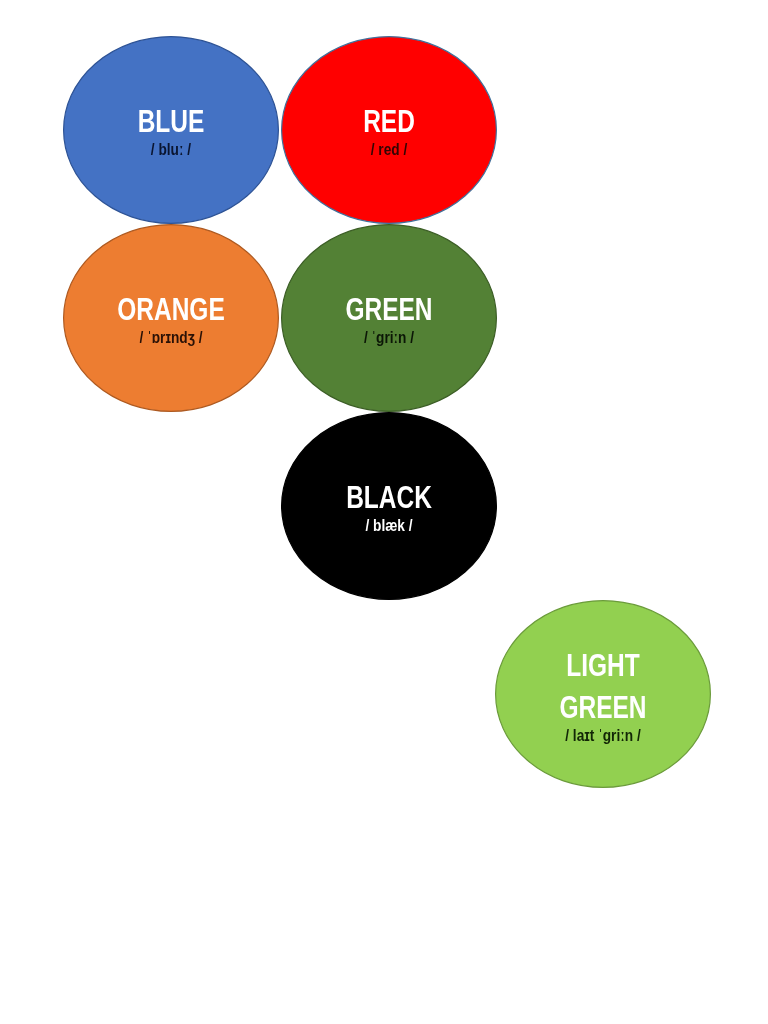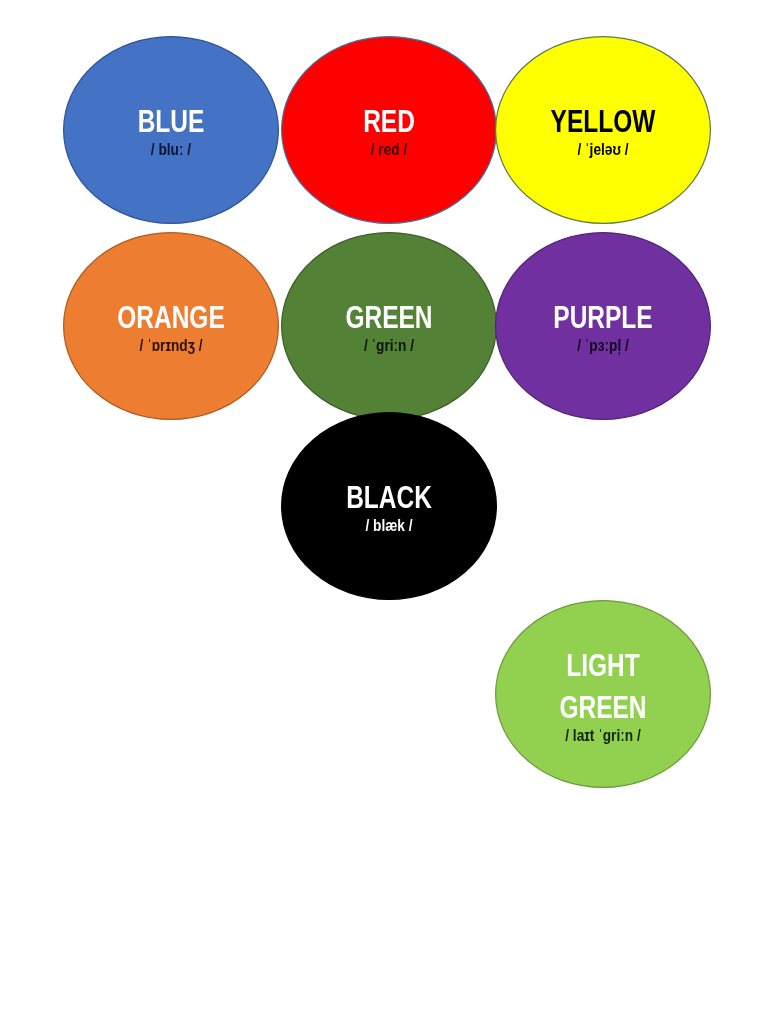--- a/index.html
+++ b/index.html
@@ -16,21 +16,21 @@
     background:#FFFFFF;
   }
   .card { position:absolute; width:216px; height:188px; }
   .card > svg { position:absolute; left:0; top:0; }
 
   
   .col-1 { left:63px;  }
   .col-2 { left:281px; }
   .col-3 { left:495px; }
   .row-1 { top:36px;   }
-  .row-2 { top:232px;  }
+  .row-2 { top:224px;  }
   .row-3 { top:412px;  }
   .row-4 { top:600px;  }
 
   
   .line {
     position:absolute; left:0; width:100%;
     text-align:center;
     font-weight:bold;
     line-height:0;
     white-space:nowrap;
@@ -60,51 +60,37 @@
   </div>
 
   <div class="card col-2 row-1">
     <svg width="216" height="188">
       <ellipse cx="108" cy="94" rx="107.4" ry="93.4" stroke-width="1.2" fill="#FF0000" stroke="#41719C"></ellipse>
     </svg>
     <div class="line word single" style="color: rgb(255, 255, 255);">RED</div>
     <div class="line ipa single" style="color: rgb(51, 5, 3);">/ red /</div>
   </div>
 
-  <div class="card col-3 row-1">
-    <svg width="216" height="188">
-      <ellipse cx="108" cy="94" rx="107.4" ry="93.4" stroke-width="1.2" fill="#FFFF00" stroke="#5B7A4E"></ellipse>
-    </svg>
-    <div class="line word single" style="color: rgb(0, 0, 0);">YELLOW</div>
-    <div class="line ipa single" style="color: rgb(0, 0, 0);">/ ˈjeləʊ /</div>
-  </div>
 
   <div class="card col-1 row-2">
     <svg width="216" height="188">
       <ellipse cx="108" cy="94" rx="107.4" ry="93.4" stroke-width="1.2" fill="#ED7D31" stroke="#AE5A21"></ellipse>
     </svg>
     <div class="line word single" style="color: rgb(255, 255, 255);">ORANGE</div>
     <div class="line ipa single" style="color: rgb(42, 17, 6);">/ ˈɒrɪndʒ /</div>
   </div>
 
   <div class="card col-2 row-2">
     <svg width="216" height="188">
       <ellipse cx="108" cy="94" rx="107.4" ry="93.4" stroke-width="1.2" fill="#538135" stroke="#3C5E26"></ellipse>
     </svg>
     <div class="line word single" style="color: rgb(255, 255, 255);">GREEN</div>
     <div class="line ipa single" style="color: rgb(11, 22, 6);">/ ˈgriːn /</div>
   </div>
 
-  <div class="card col-3 row-2">
-    <svg width="216" height="188">
-      <ellipse cx="108" cy="94" rx="107.4" ry="93.4" stroke-width="1.2" fill="#7030A0" stroke="#522376"></ellipse>
-    </svg>
-    <div class="line word single" style="color: rgb(255, 255, 255);">PURPLE</div>
-    <div class="line ipa single" style="color: rgb(19, 7, 32);">/ ˈpɜːpl̩ /</div>
-  </div>
 
 
   <div class="card col-2 row-3">
     <svg width="216" height="188">
       <ellipse cx="108" cy="94" rx="107.4" ry="93.4" stroke-width="1.2" fill="#000000" stroke="#000000"></ellipse>
     </svg>
     <div class="line word single" style="color: rgb(255, 255, 255);">BLACK</div>
     <div class="line ipa single" style="color: rgb(255, 255, 255);">/ blæk /</div>
   </div>
 

